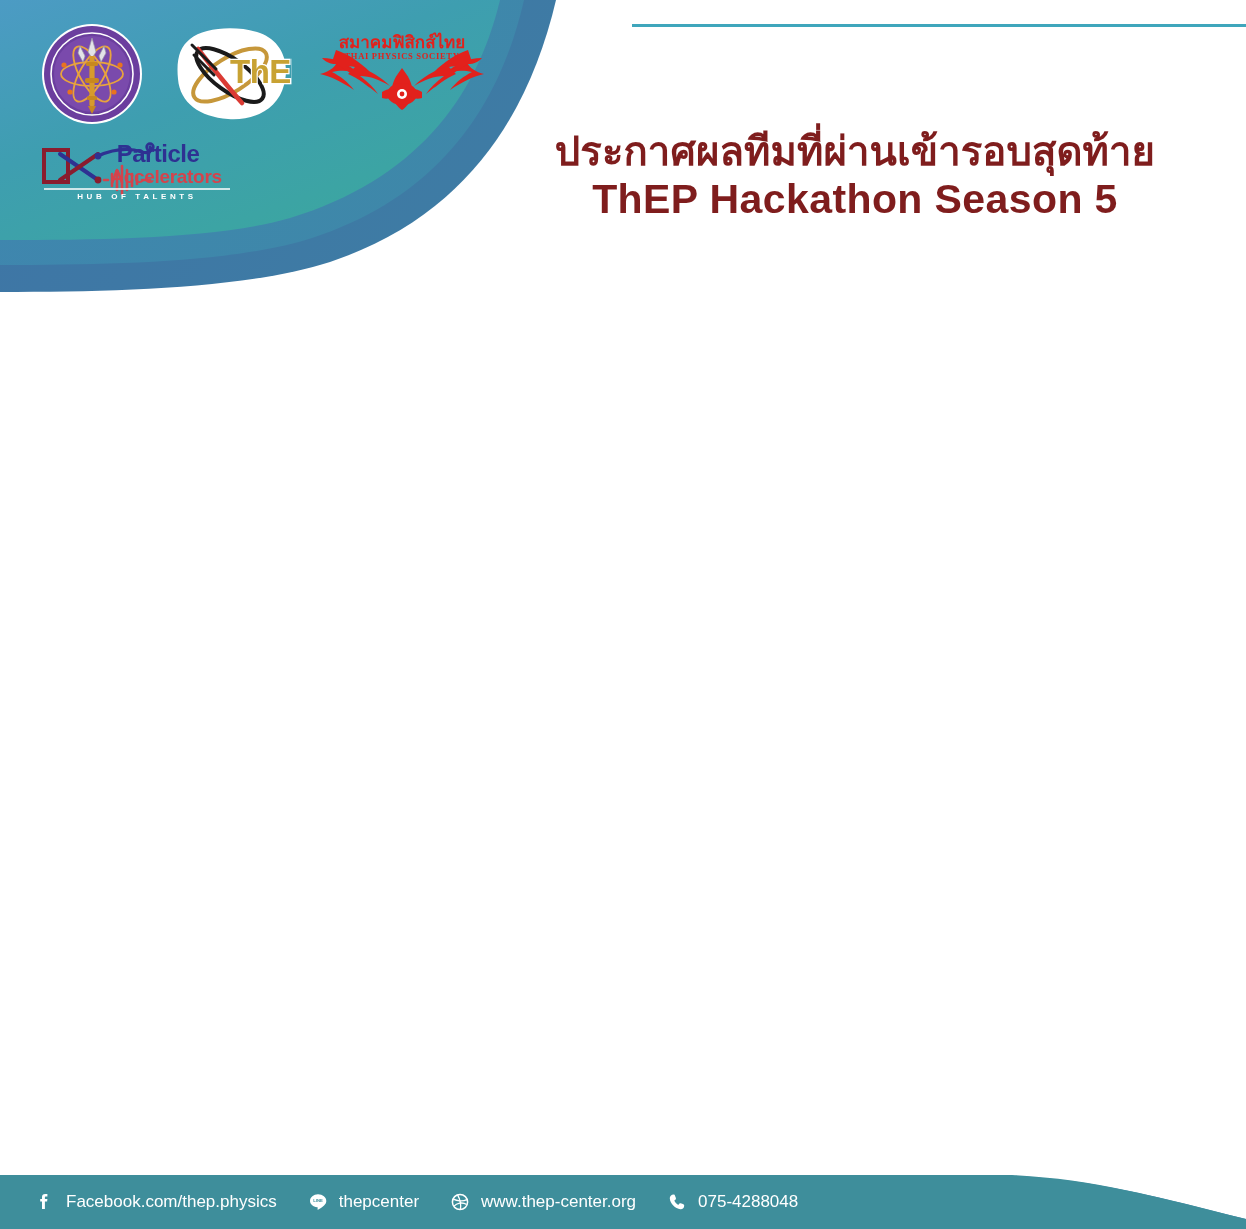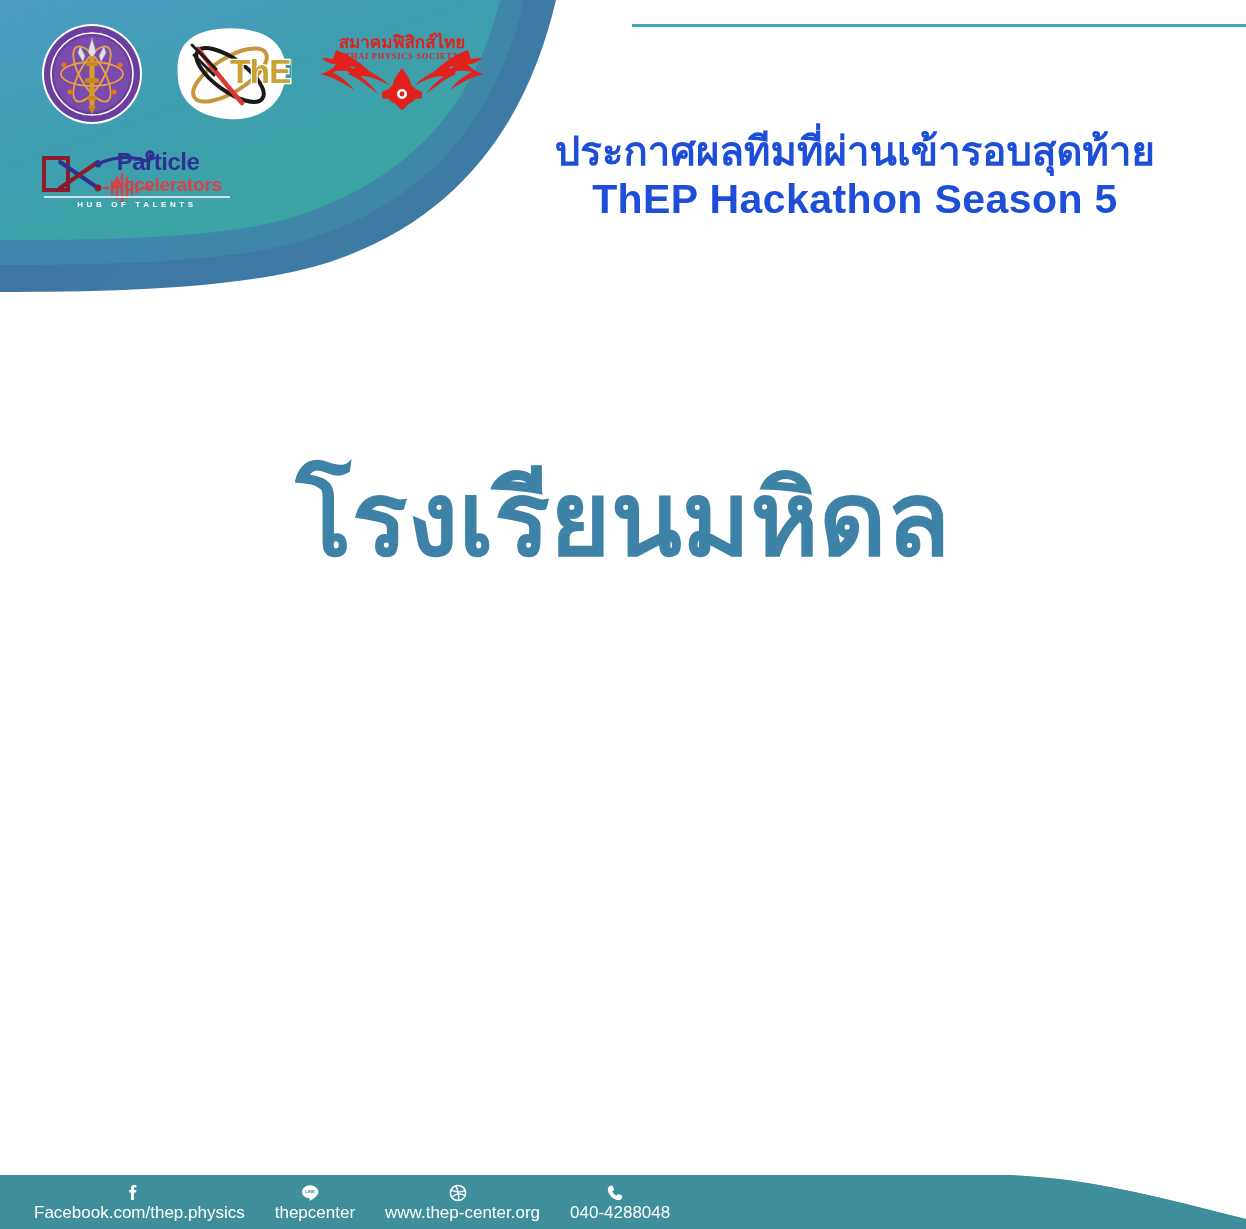--- a/index.html
+++ b/index.html
@@ -46,30 +46,30 @@
   
   .logo-seal { left: 40px; top: 22px; width: 104px; height: 104px; }
 
   
   .logo-thep { left: 172px; top: 25px; width: 120px; height: 98px; }
 
   
   .logo-tps { left: 316px; top: 28px; width: 172px; height: 90px; }
 
   
-  .logo-pa { left: 38px; top: 148px; width: 198px; height: 62px; }
+  .logo-pa { left: 38px; top: 140px; width: 198px; height: 62px; }
 
   
   .heading {
     position: absolute;
     left: 500px;
     top: 128px;
     width: 710px;
     text-align: center;
-    color: #1d4ed8;
+    color: #7f1d1d;
     font-weight: bold;
     line-height: 1.18;
     letter-spacing: 0.1px;
   }
   .heading .line-th {
     font-size: 40px;
     display: block;
     white-space: nowrap;
   }
   .heading .line-en {
@@ -116,21 +116,20 @@
     box-sizing: border-box;
     gap: 0;
   }
   .f-item {
     display: flex;
     align-items: center;
     color: #ffffff;
     font-size: 17px;
     margin-right: 30px;
     white-space: nowrap;
-    flex-direction: column;
   }
   .f-icon {
     display: inline-flex;
     align-items: center;
     justify-content: center;
     width: 22px;
     height: 22px;
     margin-right: 10px;
     flex: none;
   }
@@ -285,21 +284,20 @@
     </div>
 
   </div>
 
   <div class="heading">
     <span class="line-th">ประกาศผลทีมที่ผ่านเข้ารอบสุดท้าย</span>
     <span class="line-en">ThEP Hackathon Season 5</span>
   </div>
 
   <div class="main-name">
-    <span class="nm-line">โรงเรียนมหิดล</span>
   </div>
 
   <div class="footer-art">
     <svg width="1246" height="60" viewBox="0 0 1246 60" xmlns="http://www.w3.org/2000/svg" aria-hidden="true">
       <defs>
         <linearGradient id="gFootBlue" x1="0" y1="0" x2="1" y2="0">
           <stop offset="0%" stop-color="#3E78A8"></stop>
           <stop offset="100%" stop-color="#4683B4"></stop>
         </linearGradient>
       </defs>
@@ -343,18 +341,18 @@
       </span>
       <span class="f-label">www.thep-center.org</span>
     </div>
 
     <div class="f-item">
       <span class="f-icon">
         <svg width="20" height="20" viewBox="0 0 20 20" xmlns="http://www.w3.org/2000/svg">
           <path d="M6.6,2.6 C7.3,2.6 7.8,3.1 8.1,3.9 L8.9,6.1 C9.1,6.8 8.9,7.3 8.4,7.7 L7.3,8.5 C7.9,10.2 9.5,12 11.3,12.9 L12.1,11.8 C12.5,11.2 13.1,11.1 13.7,11.3 L15.9,12.1 C16.7,12.4 17.2,13 17.2,13.7 C17.2,15.8 15.5,17.4 13.4,17.2 C8.2,16.7 3.2,11.6 2.8,6.5 C2.6,4.4 4.3,2.6 6.6,2.6 Z" fill="#ffffff"></path>
         </svg>
       </span>
-      <span class="f-label">040-4288048</span>
+      <span class="f-label">075-4288048</span>
     </div>
 
   </div>
 
 </div>
 
 </body></html>

